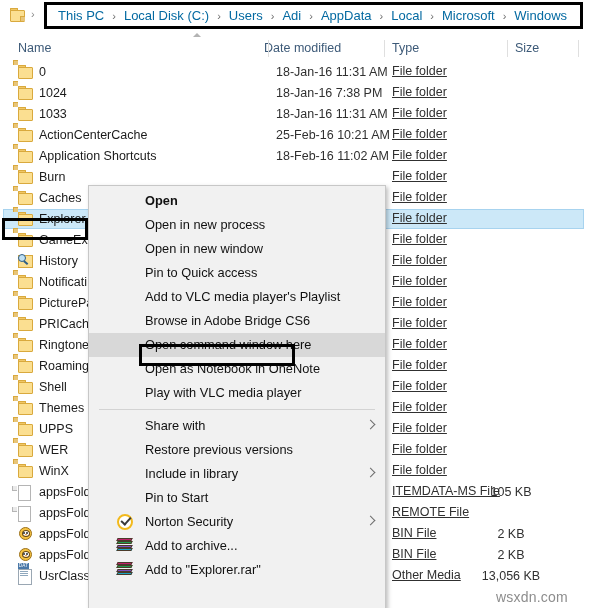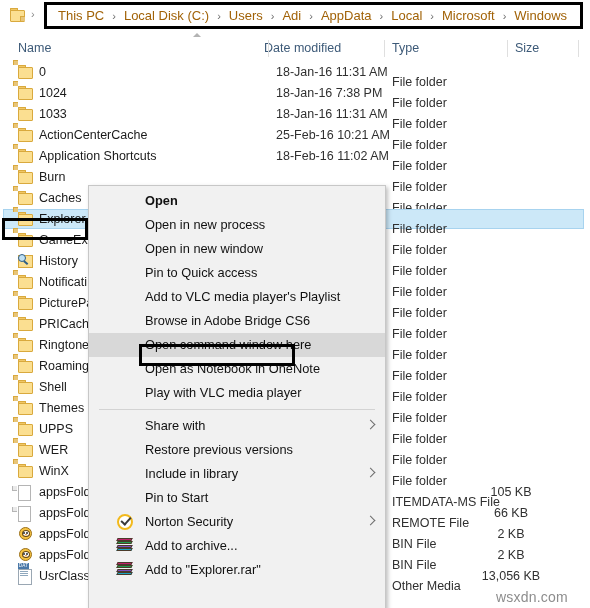--- a/index.html
+++ b/index.html
@@ -44,21 +44,21 @@
     position:absolute;left:44px;top:2px;
     height:27px;
     border:3px solid #000000;
     box-sizing:border-box;
     display:flex;align-items:center;
     padding:0 8px 0 10px;
     background:#ffffff;
     right:7px;
   }
   .crumb{
-    font-size:13px;color:#a16207;white-space:nowrap;
+    font-size:13px;color:#0369a1;white-space:nowrap;
     padding:0 1px;
   }
   .crumb-sep{
     font-size:11px;color:#6d6d6d;margin:0 7px;
     position:relative;top:0px;
   }
   
   #colheader{
     position:absolute;left:0;top:38px;width:590px;height:22px;
     background:#ffffff;
@@ -97,22 +97,22 @@
   }
   .rname{
     position:absolute;left:39px;top:3px;
     font-size:12.5px;color:#1b1b1b;white-space:nowrap;
   }
   .rdate{
     position:absolute;left:276px;top:3px;
     font-size:12.5px;color:#303030;white-space:nowrap;
   }
   .rtype{
-    position:absolute;left:392px;top:13px;
-    font-size:12.5px;color:#303030;white-space:nowrap;
+    position:absolute;left:392px;top:2px;
+    font-size:12.5px;color:#303030;white-space:nowrap;text-decoration:underline;
   }
   .rsize{
     position:absolute;left:456px;width:110px;top:3px;
     font-size:12.5px;color:#303030;white-space:nowrap;text-align:center;
   }
   
   .file-shape{position:relative;width:13px;height:15px;}
   .file-shape .pg{
     position:absolute;left:0;top:0;width:11px;height:14px;
     background:#ffffff;border:1px solid #b5b5b5;
@@ -420,21 +420,20 @@
       <div class="rname">appsFold</div>
       <div class="rdate"></div>
       <div class="rtype">ITEMDATA-MS File</div>
       <div class="rsize">105 KB</div>
     </div>
     <div class="row" style="top: 441px;">
       <div class="ricon"><span class="file-shape"><span class="pg"></span><span class="corner"></span></span></div>
       <div class="rname">appsFold</div>
       <div class="rdate"></div>
       <div class="rtype">REMOTE File</div>
-      <div class="rsize">66 KB</div>
     </div>
     <div class="row" style="top: 462px;">
       <div class="ricon"><span class="owl-shape"><span class="ring"></span><span class="face"></span><span class="e1"></span><span class="e2"></span><span class="beak"></span></span></div>
       <div class="rname">appsFold</div>
       <div class="rdate"></div>
       <div class="rtype">BIN File</div>
       <div class="rsize">2 KB</div>
     </div>
     <div class="row" style="top: 483px;">
       <div class="ricon"><span class="owl-shape"><span class="ring"></span><span class="face"></span><span class="e1"></span><span class="e2"></span><span class="beak"></span></span></div>

